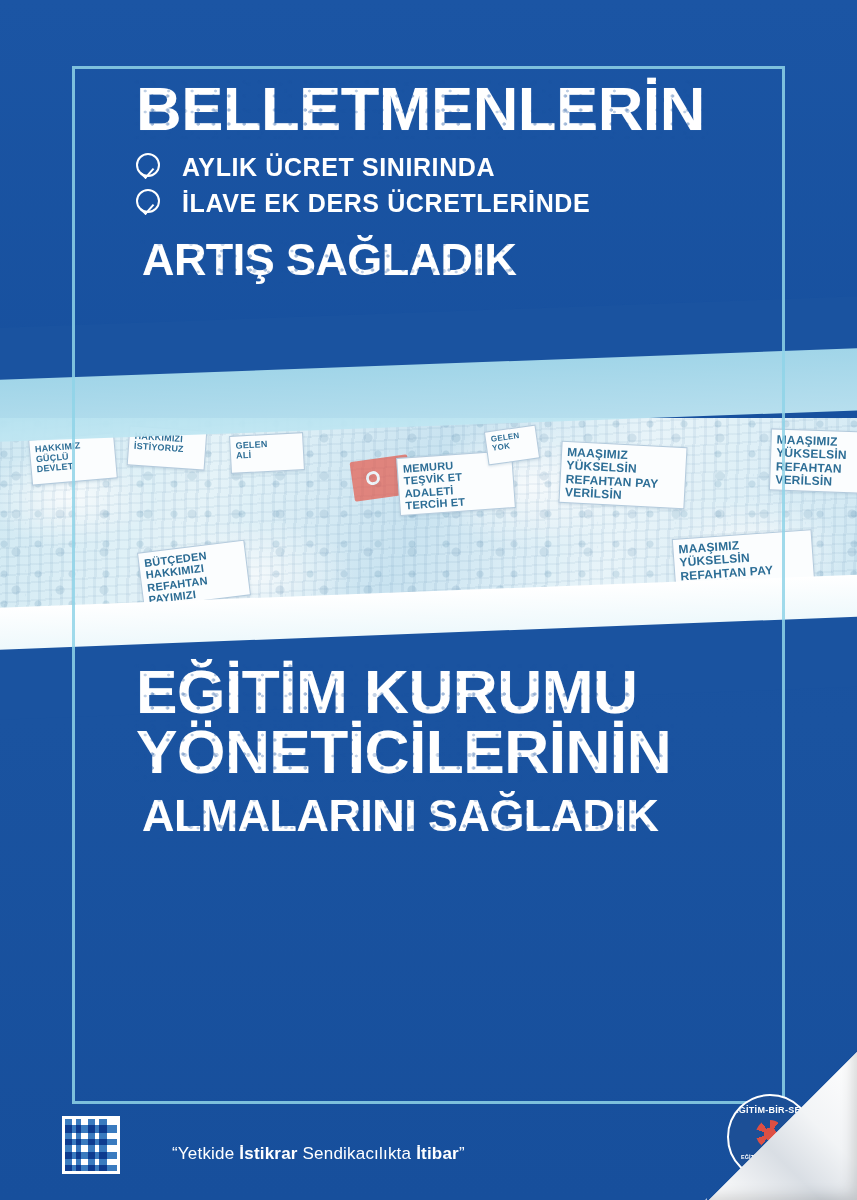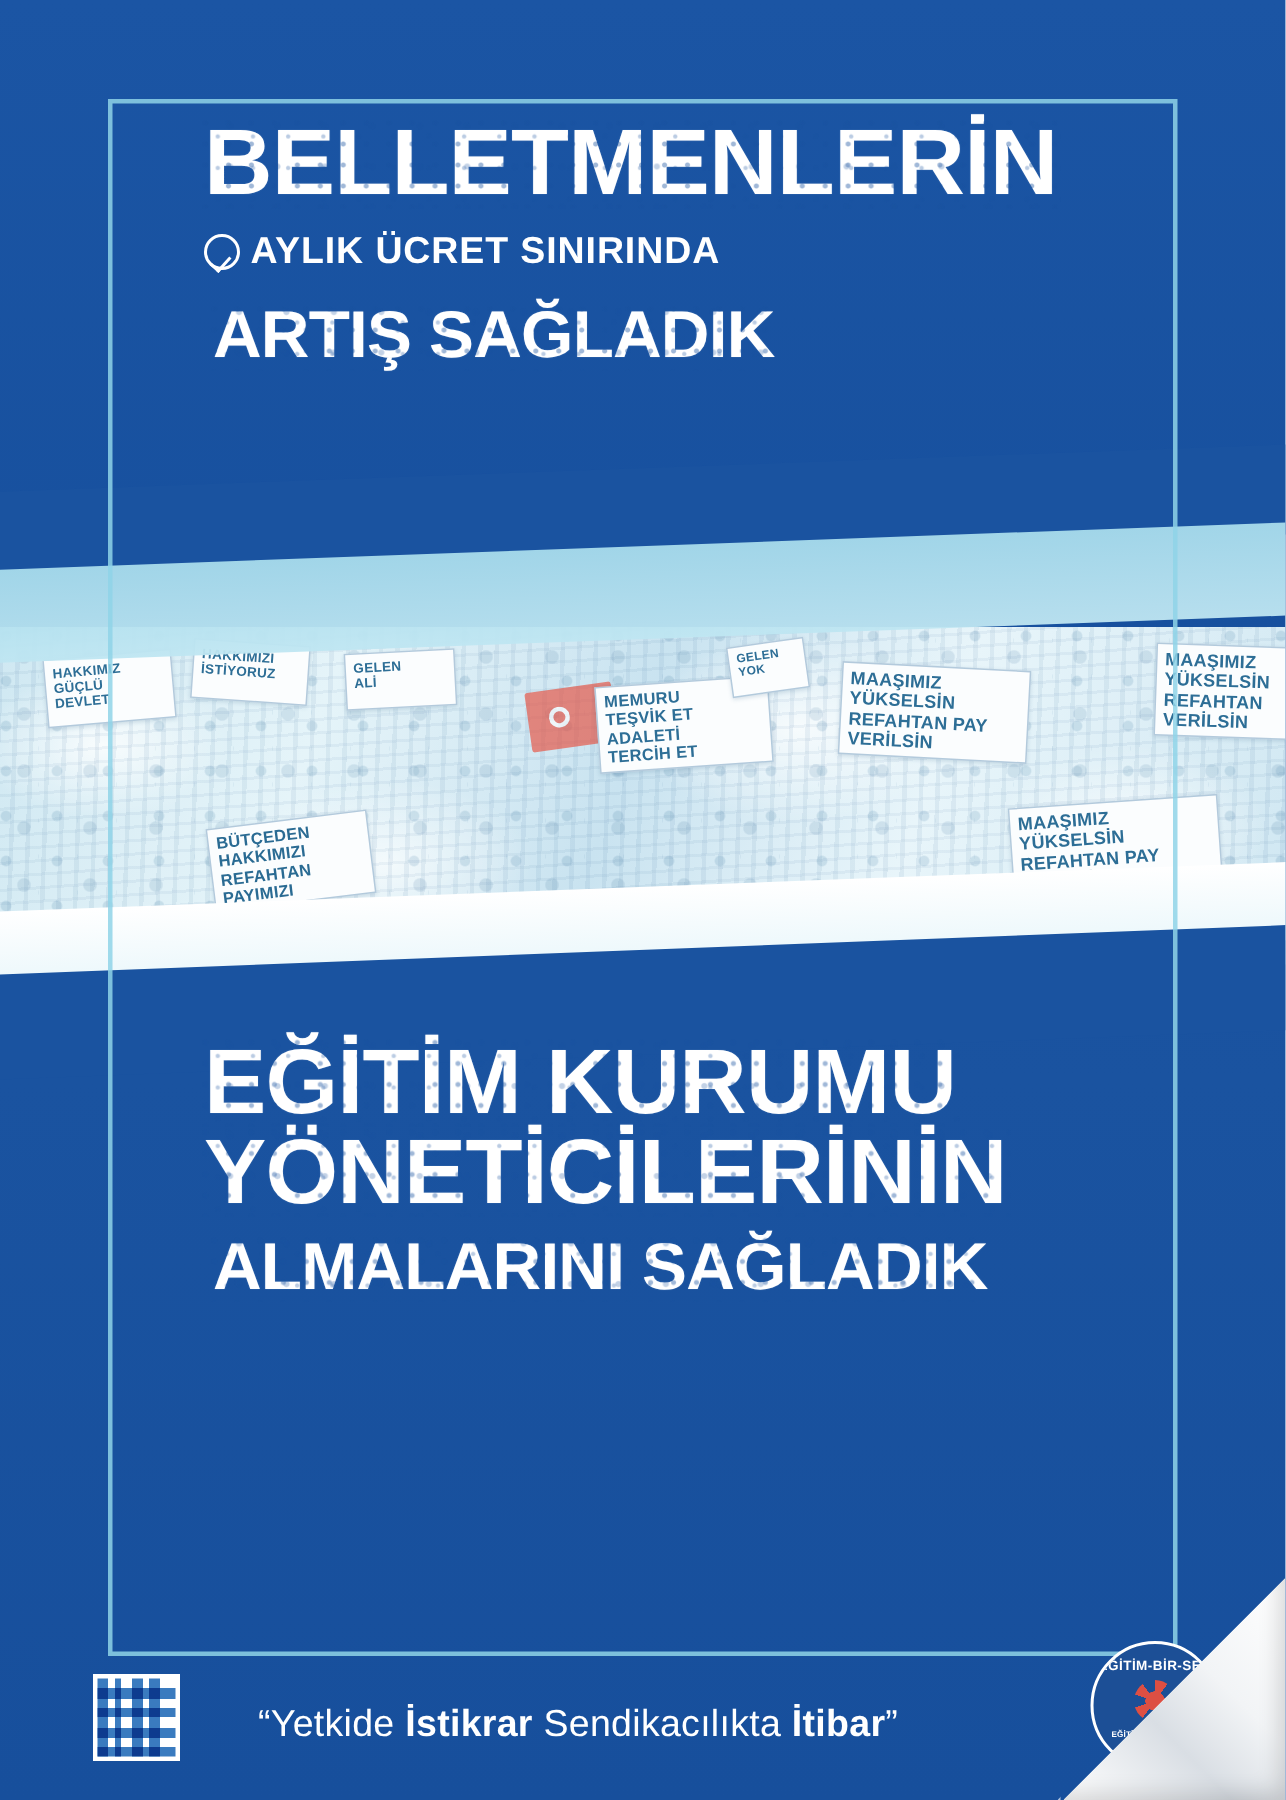--- a/index.html
+++ b/index.html
@@ -168,21 +168,21 @@
     background-size: 15px 14px, 23px 21px, 31px 27px;
     pointer-events: none;
     mix-blend-mode: normal;
     opacity: .75;
   }
 
   .top-block { position: absolute; left: 136px; top: 80px; width: 660px; }
   .t-title { font-size: 62px; }
   .bullets { margin-top: 16px; }
   .bullet {
-    display: flex; align-items: center; gap: 7px;
+    display: flex; gap: 22px;
     margin-bottom: 7px;
   }
   .chk {
     flex: 0 0 auto;
     width: 24px; height: 24px;
     border: 2.5px solid #ffffff;
     border-radius: 50%;
     position: relative;
   }
   .chk:after {
@@ -196,21 +196,21 @@
   }
   .bullet-text {
     color: #fff;
     font-size: 25px;
     font-weight: 700;
     letter-spacing: .6px;
     text-transform: uppercase;
   }
   .t-sub { font-size: 44px; margin-top: 22px; margin-left: 6px; }
 
-  .bottom-block { position: absolute; left: 136px; top: 693px; width: 680px; }
+  .bottom-block { position: absolute; left: 136px; top: 664px; width: 680px; }
   .b-l1 { font-size: 61px; }
   .b-l2 { font-size: 61px; margin-top: 4px; }
   .b-bullet { margin-top: 26px; }
   .b-sub { font-size: 44px; margin-top: 16px; margin-left: 6px; }
 
   
   .footer { position: absolute; left: 0; right: 0; bottom: 0; height: 110px; }
   .qr {
     position: absolute; left: 62px; bottom: 26px;
     width: 58px; height: 58px;
@@ -222,21 +222,21 @@
     background-color: #fff;
     background-image:
       linear-gradient(90deg, #3a7bbf 0 14%, transparent 14% 22%, #3a7bbf 22% 30%, transparent 30% 44%, #3a7bbf 44% 58%, transparent 58% 66%, #3a7bbf 66% 80%, transparent 80% 100%),
       linear-gradient(0deg,  #3a7bbf 0 12%, transparent 12% 24%, #3a7bbf 24% 36%, transparent 36% 50%, #3a7bbf 50% 62%, transparent 62% 74%, #3a7bbf 74% 88%, transparent 88% 100%);
     background-blend-mode: multiply;
   }
   .slogan {
     position: absolute;
     left: 172px; bottom: 36px;
     color: #ffffff;
-    font-size: 25px;
+    font-size: 17px;
     letter-spacing: .2px;
     white-space: nowrap;
   }
   .slogan .b { font-weight: 700; }
   .slogan .n { font-weight: 400; }
 
   .logo {
     position: absolute;
     right: 44px; bottom: 20px;
     width: 86px; height: 86px;
@@ -367,20 +367,24 @@
   <div class="top-block">
     <div class="headline t-title">
       <span class="grunge">BELLETMENLERİN</span>
     </div>
 
     <div class="bullets">
       <div class="bullet">
         <span class="chk"></span>
         <span class="bullet-text">AYLIK ÜCRET SINIRINDA</span>
       </div>
+      <div class="bullet">
+        <span class="chk"></span>
+        <span class="bullet-text">İLAVE EK DERS ÜCRETLERİNDE</span>
+      </div>
     </div>
 
     <div class="headline t-sub">
       <span class="grunge">ARTIŞ SAĞLADIK</span>
     </div>
   </div>
 
   <div class="bottom-block">
     <div class="headline b-l1">
       <span class="grunge">EĞİTİM KURUMU</span>

